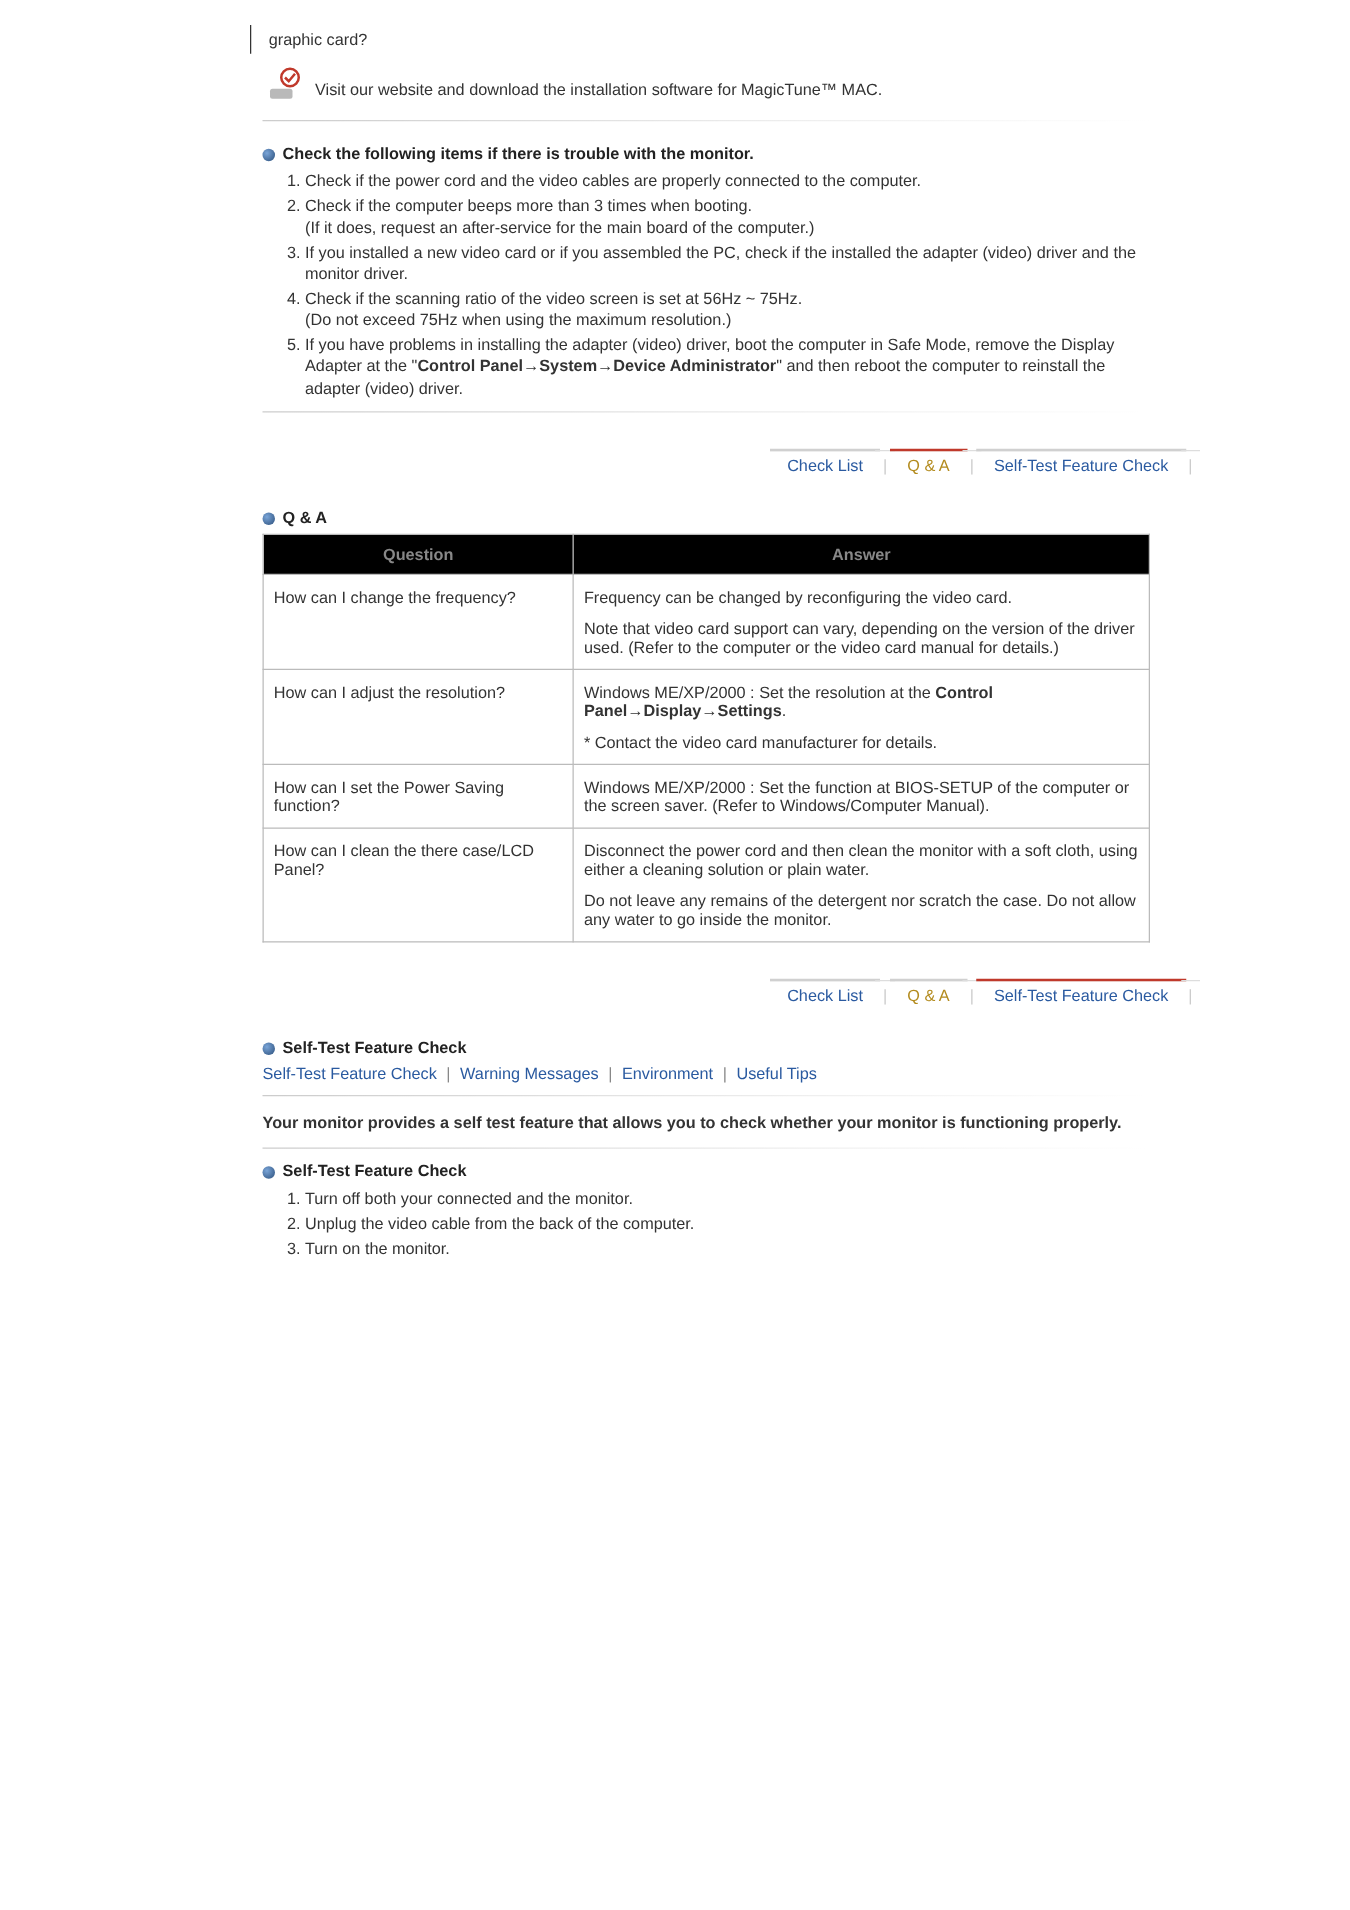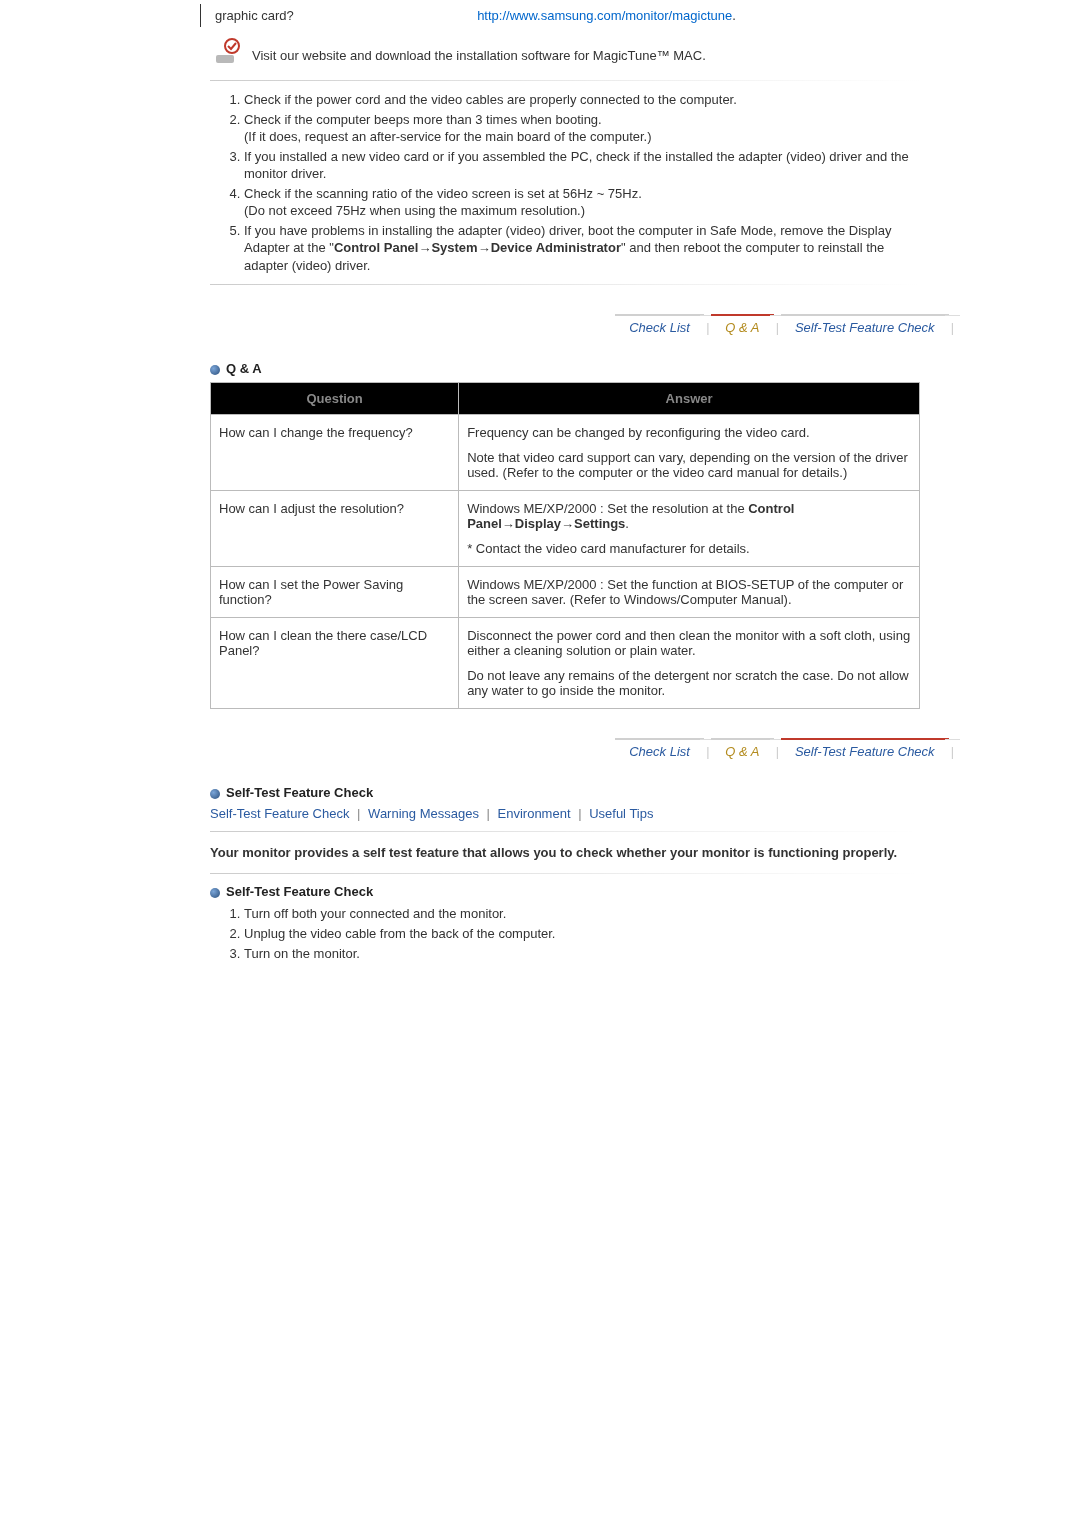--- a/index.html
+++ b/index.html
@@ -6,21 +6,21 @@
   font-family: Arial, Helvetica, sans-serif;
   font-size: 13px;
   color: #333;
   margin: 0;
   padding: 0;
   background: #fff;
 }
 .page {
   width: 840px;
   margin: 0 auto;
-  padding: 4px 0;
+  padding: 20px 0;
 }
 .content {
   margin-left: 90px;
   margin-right: 40px;
 }
 .border-left {
   border-left: 1px solid #333;
   padding-left: 10px;
   margin-left: 80px;
 }
@@ -69,21 +69,20 @@
   margin: 4px 0 10px 0;
   padding-left: 34px;
 }
 ol.numlist li {
   margin: 2px 0;
   line-height: 1.35;
 }
 .tabbar {
   text-align: right;
   margin: 30px 0 20px 0;
-  font-style: italic;
 }
 .tab {
   display: inline-block;
   padding: 4px 14px 6px 14px;
   font-size: 13px;
   margin-left: -4px;
   border-top: 1px solid #ddd;
   position: relative;
 }
 .tab .toprule {
@@ -121,41 +120,41 @@
 .linksrow .pipe { color: #888; padding: 0 4px; }
 </style>
 </head>
 <body>
 
 <div class="page">
 
   <div class="border-left">
     <div class="row-table">
       <div class="row-cell q">graphic card?</div>
-      <div class="row-cell a">
-        <a href="#">http://www.samsung.com/monitor/magictune</a><span>.</span>
-      </div>
     </div>
   </div>
 
   <div class="content">
 
     <div class="icon-wrap">
       <div class="icon-cell">
         <svg width="30" height="30" viewBox="0 0 30 30">
           <rect x="6" y="18" width="18" height="8" rx="2" fill="#b9b9b9"></rect>
           <circle cx="22" cy="9" r="7" fill="#fff" stroke="#c0392b" stroke-width="2"></circle>
           <path d="M18 9 l3 3 l5 -6" stroke="#c0392b" stroke-width="2" fill="none"></path>
         </svg>
       </div>
       <div class="icon-cell" style="padding-top:4px;">Visit our website and download the installation software for MagicTune™ MAC.</div>
     </div>
 
     <hr class="hr-grad">
 
+    <div class="section-head">
+      <span class="bullet"></span><span>Check the following items if there is trouble with the monitor.</span>
+    </div>
     <ol class="numlist">
       <li>Check if the power cord and the video cables are properly connected to the computer.</li>
       <li style="white-space:pre-line;">Check if the computer beeps more than 3 times when booting.
 (If it does, request an after-service for the main board of the computer.)</li>
       <li>If you installed a new video card or if you assembled the PC, check if the installed the adapter (video) driver and the monitor driver.</li>
       <li style="white-space:pre-line;">Check if the scanning ratio of the video screen is set at 56Hz ~ 75Hz.
 (Do not exceed 75Hz when using the maximum resolution.)</li>
       <li>
         <span>If you have problems in installing the adapter (video) driver, boot the computer in Safe Mode, remove the Display Adapter at the "</span><b>Control Panel→System→Device Administrator</b><span>" and then reboot the computer to reinstall the adapter (video) driver.</span>
       </li>

